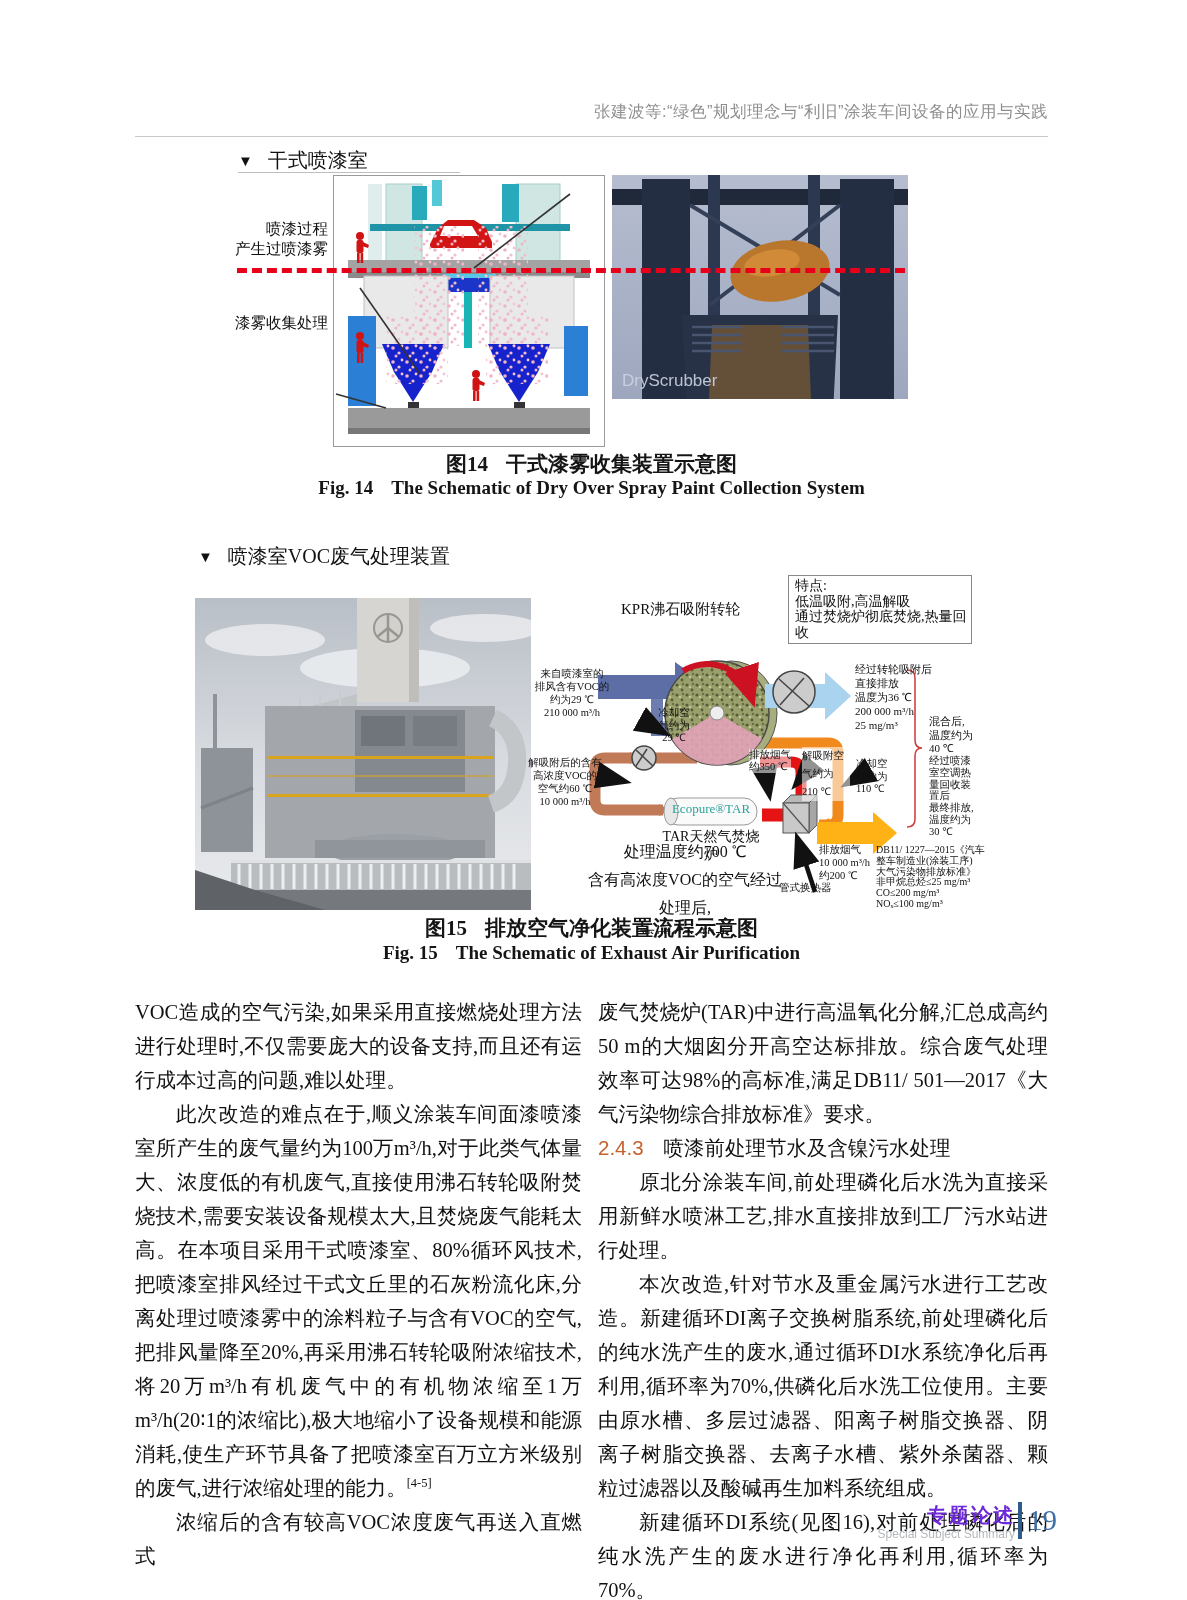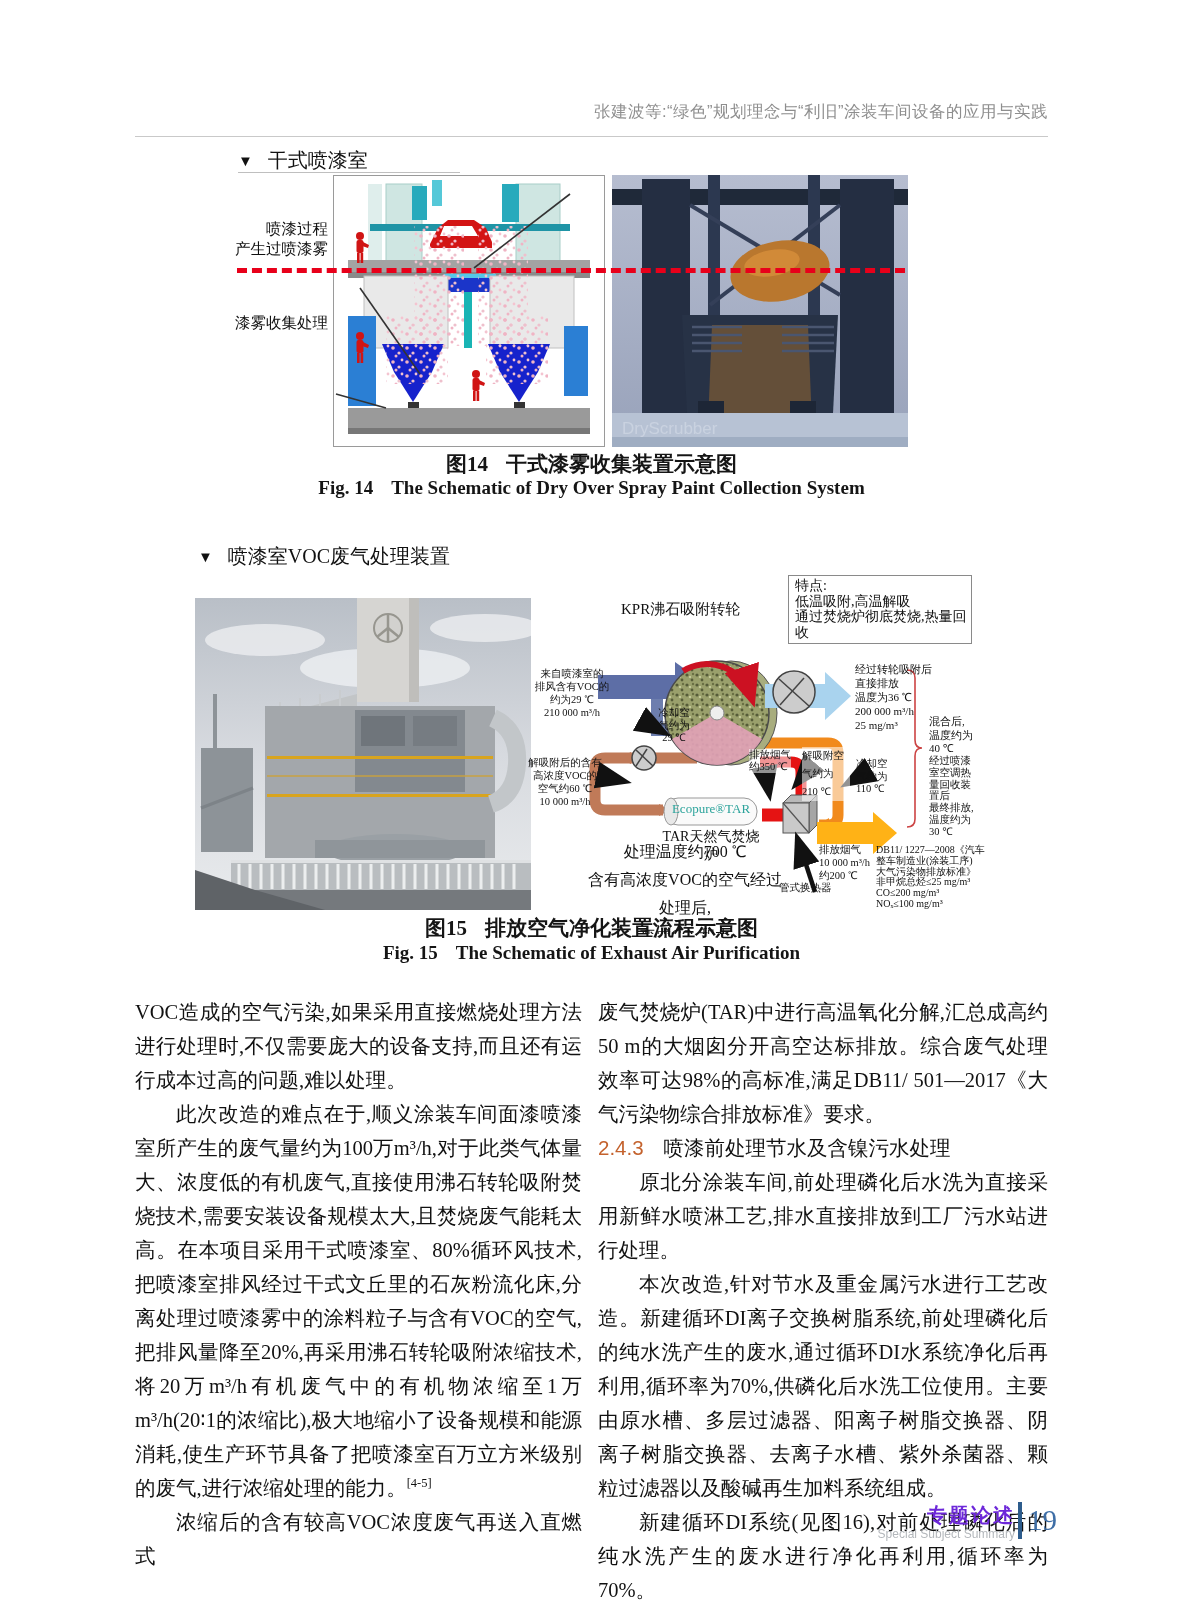--- a/index.html
+++ b/index.html
@@ -14,21 +14,21 @@
   
   .section-label { position:absolute; display:flex; align-items:center; gap:15px; font-size:20px; color:#111; }
   .tri { font-size:15px; line-height:1; transform:translateY(1px); }
   .sec1-underline { position:absolute; left:238px; top:172px; width:222px; height:1px; background:#bfbfbf; }
 
   
   .fig14-side-label { position:absolute; font-size:15.5px; line-height:20px; text-align:right;
                       white-space:pre-line; color:#111; }
   .fig-img { position:absolute; overflow:hidden; }
   #fig14-left  { left:333px; top:175px; width:272px; height:272px; border:1px solid #9a9a9a; box-sizing:border-box; background:#fff; }
-  #fig14-right { left:612px; top:175px; width:296px; height:272px; }
+  #fig14-right { left:612px; top:175px; width:296px; height:224px; }
   .red-dashed { position:absolute; left:237px; top:268px; width:668px; height:0;
                 border-top:5px dashed #e8001a; z-index:6; }
   .watermark { position:absolute; left:10px; bottom:8px; font-size:17px; color:#ccd4e2;
                font-family:"Liberation Sans", sans-serif; opacity:.9; }
 
   .cap { position:absolute; left:135px; width:913px; text-align:center; font-weight:bold; color:#151515; }
   .cap-cn { font-size:21px; }
   .cap-en { font-size:19px; }
   .cap-num { margin-right:18px; }
   #cap14   { top:450px; }
@@ -403,21 +403,21 @@
     <div class="dlabel d-mixed">混合后,
 温度约为
 40 ℃</div>
     <div class="dlabel d-final">经过喷漆
 室空调热
 量回收装
 置后
 最终排放,
 温度约为
 30 ℃</div>
-    <div class="dlabel d-db11">DB11/ 1227—2008《汽车
+    <div class="dlabel d-db11">DB11/ 1227—2015《汽车
 整车制造业(涂装工序)
 大气污染物排放标准》
 非甲烷总烃≤25 mg/m³
 CO≤200 mg/m³
 NOₓ≤100 mg/m³</div>
   </div>
 
   <div class="cap cap-cn" id="cap15">
     <span class="cap-num">图15</span><span>排放空气净化装置流程示意图</span>
   </div>

